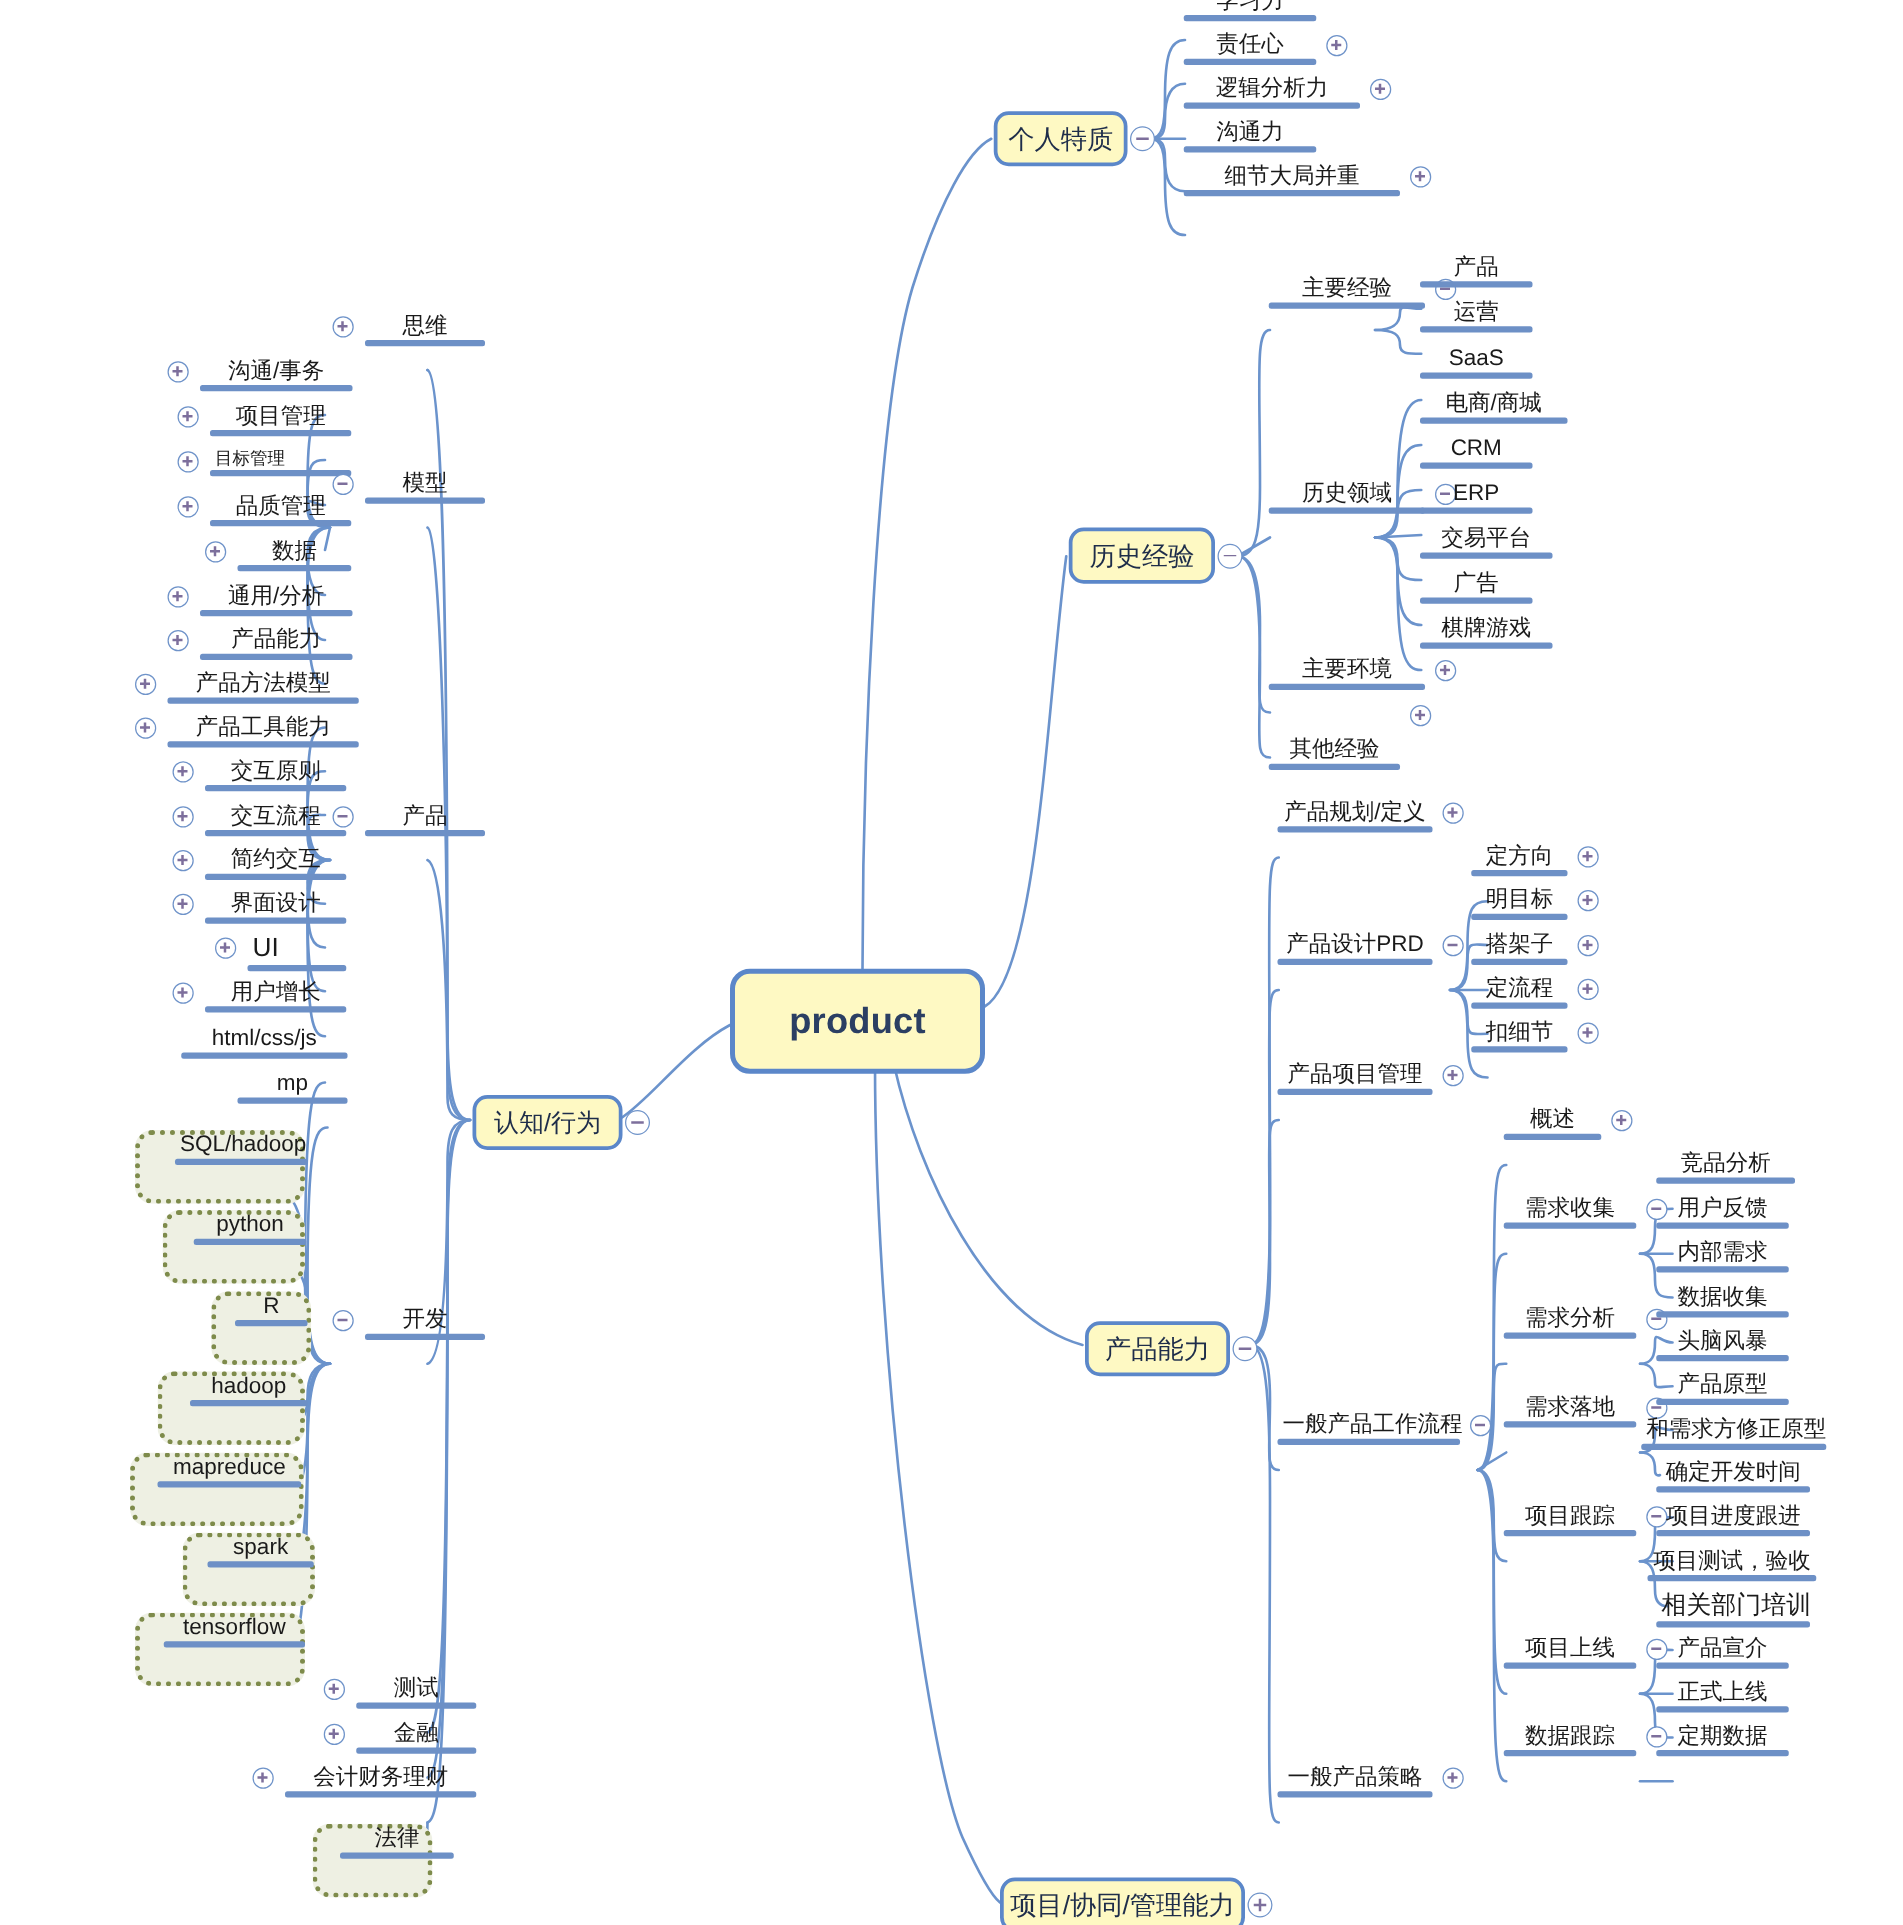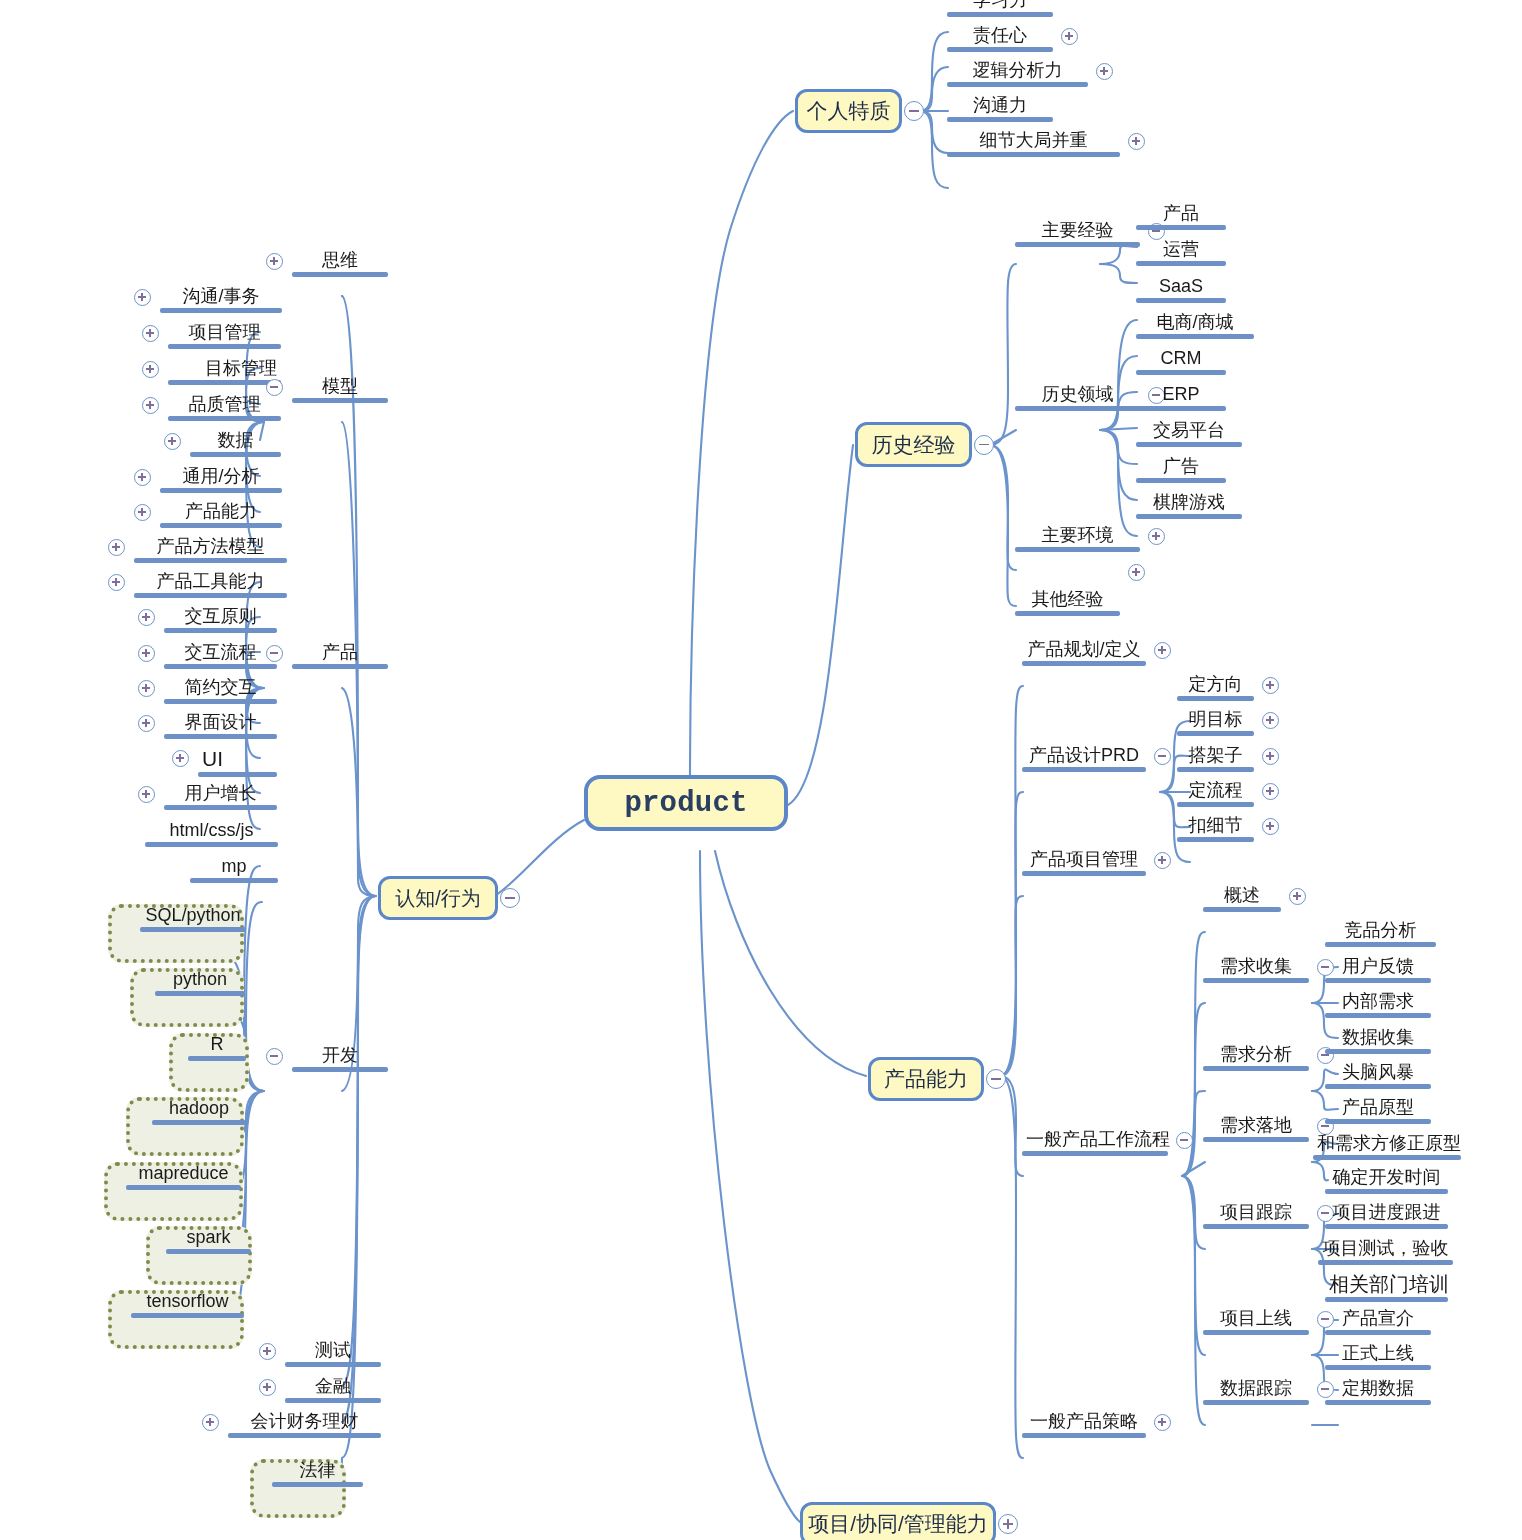--- a/index.html
+++ b/index.html
@@ -212,21 +212,21 @@
 
       <path d="M1312 1355 C 1322 1355, 1324 1346, 1324 1330 C 1324 1318, 1328 1320, 1338 1320"></path>
       <path d="M1312 1355 L 1338 1355"></path>
       <path d="M1312 1355 C 1322 1355, 1324 1364, 1324 1378 C 1324 1388, 1328 1390, 1338 1390"></path>
 
       <path d="M1312 1425 L 1338 1425"></path>
     </g>
   </svg>
 
   <div id="nodes-layer">
-      <div class="boxnode root" style="left: 584px; top: 775px; width: 204px; height: 56px; font-family: Liberation Mono, monospace;">
+      <div class="boxnode root" style="left: 584px; top: 775px; width: 204px; height: 84px;">
         <span>product</span>
       </div>
       <div class="boxnode lvl1" style="left: 795px; top: 89px; width: 107px; height: 44px; font-size: 21px;">
         <span>个人特质</span>
       </div>
       <div class="tog minus big" style="left: 904px; top: 101px;"></div>
       <div class="boxnode lvl1" style="left: 855px; top: 422px; width: 117px; height: 45px; font-size: 21px;">
         <span>历史经验</span>
       </div>
       <div class="tog minus big" style="left: 974px; top: 434.5px;"></div>
@@ -330,21 +330,21 @@
         <span class="lbl" style="font-size: 18px; text-align: center;">沟通/事务</span>
         <span class="ul"></span>
       </div>
       <div class="tog plus sm" style="left: 133.5px; top: 288.5px;"></div>
       <div class="node" style="left: 168px; top: 323px; width: 113px;">
         <span class="lbl" style="font-size: 18px; text-align: center;">项目管理</span>
         <span class="ul"></span>
       </div>
       <div class="tog plus sm" style="left: 141.5px; top: 324.5px;"></div>
       <div class="node" style="left: 168px; top: 359px; width: 113px;">
-        <span class="lbl" style="font-size: 18px; text-align: right;">目标管理</span>
+        <span class="lbl" style="font-size: 14px; text-align: left;">目标管理</span>
         <span class="ul"></span>
       </div>
       <div class="tog plus sm" style="left: 141.5px; top: 360.5px;"></div>
       <div class="node" style="left: 168px; top: 395px; width: 113px;">
         <span class="lbl" style="font-size: 18px; text-align: center;">品质管理</span>
         <span class="ul"></span>
       </div>
       <div class="tog plus sm" style="left: 141.5px; top: 396.5px;"></div>
       <div class="node" style="left: 190px; top: 431px; width: 91px;">
         <span class="lbl" style="font-size: 18px; text-align: center;">数据</span>
@@ -414,21 +414,21 @@
       <div class="node" style="left: 145px; top: 821px; width: 133px;">
         <span class="lbl" style="font-size: 18px; text-align: center;">html/css/js</span>
         <span class="ul"></span>
       </div>
       <div class="node" style="left: 190px; top: 857px; width: 88px;">
         <span class="lbl" style="font-size: 18px; text-align: center;">mp</span>
         <span class="ul"></span>
       </div>
       <div class="dotbox" style="left: 108px; top: 904px; width: 136px; height: 59px;"></div>
       <div class="node" style="left: 140px; top: 906px; width: 106px;">
-        <span class="lbl" style="font-size: 18px; text-align: center;">SQL/python</span>
+        <span class="lbl" style="font-size: 18px; text-align: center;">SQL/hadoop</span>
         <span class="ul"></span>
       </div>
       <div class="dotbox" style="left: 130px; top: 968px; width: 114px; height: 59px;"></div>
       <div class="node" style="left: 155px; top: 970px; width: 90px;">
         <span class="lbl" style="font-size: 18px; text-align: center;">python</span>
         <span class="ul"></span>
       </div>
       <div class="dotbox" style="left: 169px; top: 1033px; width: 80px; height: 59px;"></div>
       <div class="node" style="left: 188px; top: 1035px; width: 58px;">
         <span class="lbl" style="font-size: 18px; text-align: center;">R</span>

